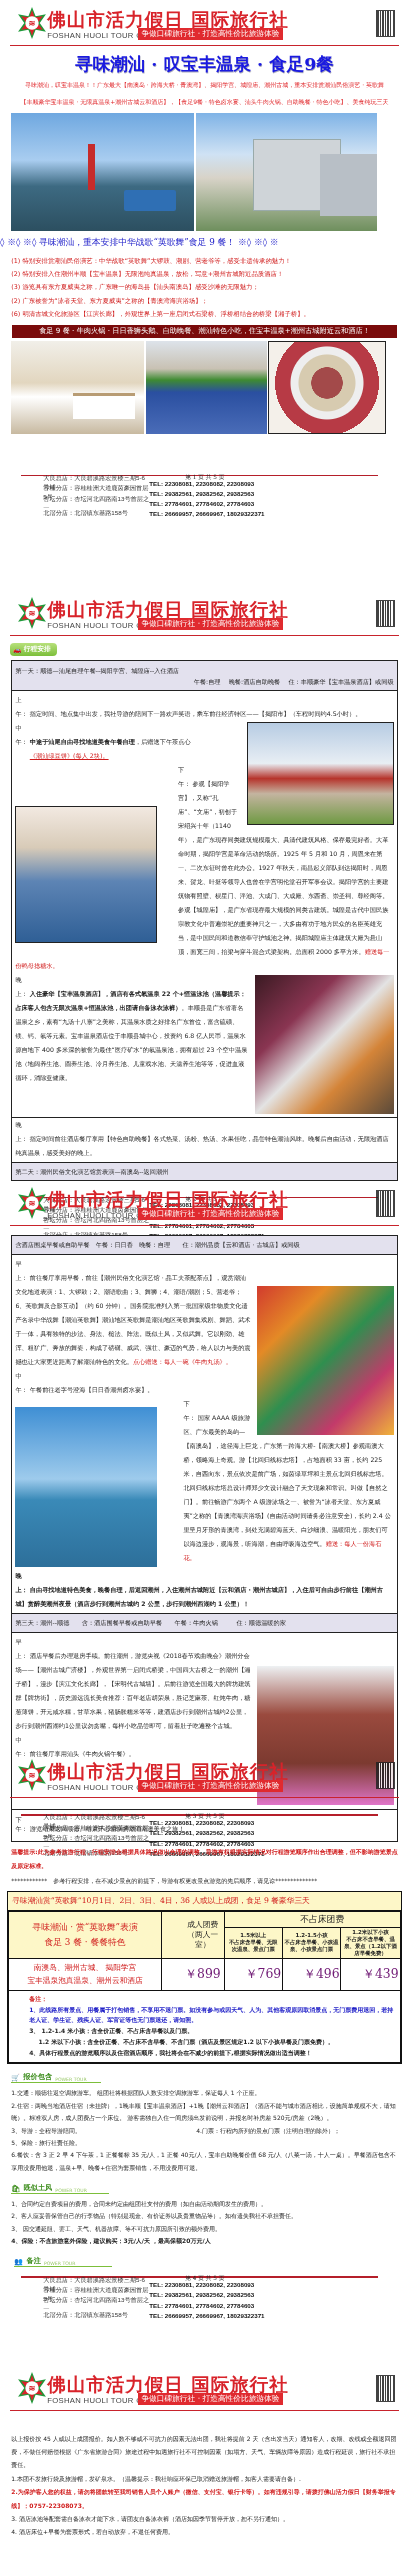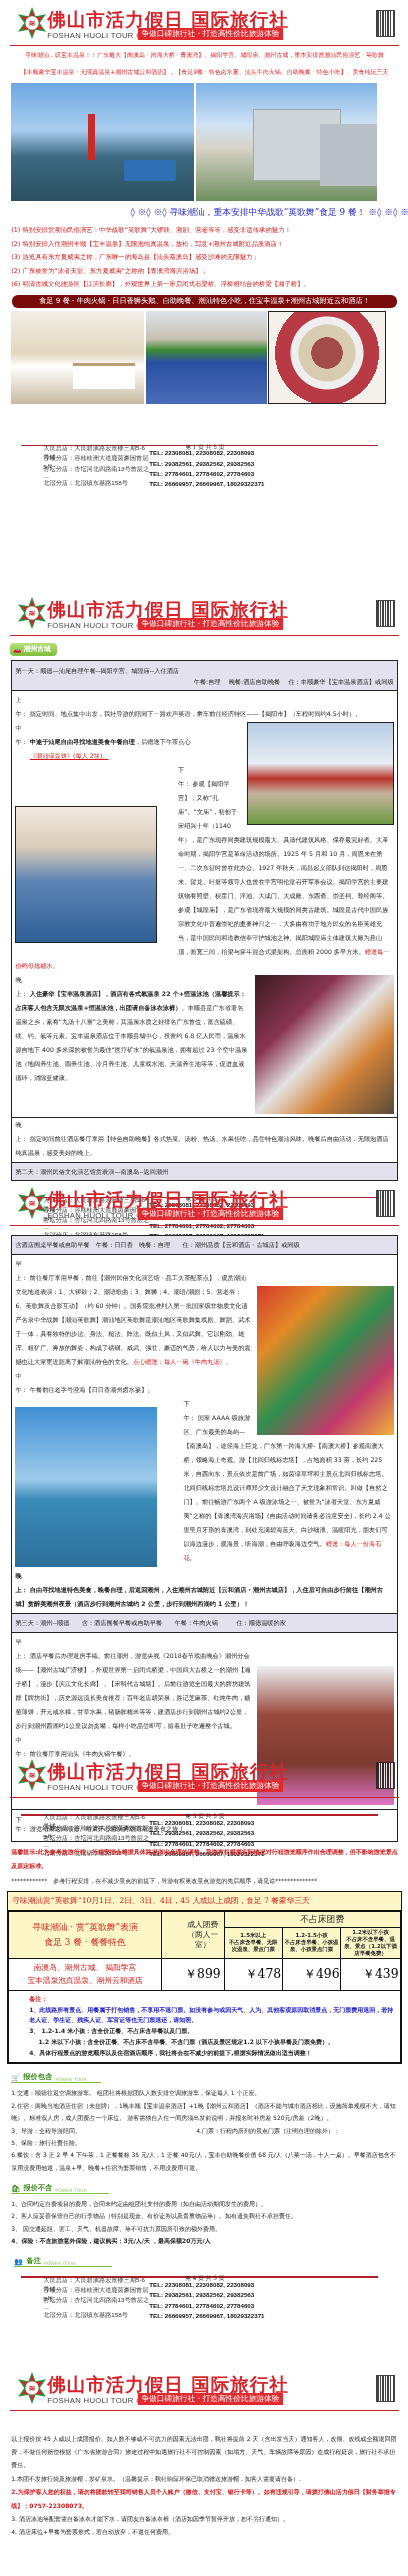--- a/index.html
+++ b/index.html
@@ -16,41 +16,41 @@
 .ftr .line{position:absolute;left:10.3px;right:20.6px;top:0;height:1.5px;background:#b51f2a;}
 .ftr .pg{position:absolute;left:175px;top:-1px;font-size:5.7px;color:#222;font-family:"DejaVu Serif",serif;}
 .ftr .rows{position:absolute;left:33px;top:3.1px;width:309px;}
 .ftr .row{display:flex;height:10.3px;align-items:center;font-size:6.2px;}
 .ftr .addr{width:106px;color:#333;font-family:"Liberation Sans",sans-serif;}
 .ftr .tel{font-weight:bold;font-family:"Liberation Sans",sans-serif;color:#111;}
 .title{text-align:center;color:#1a1ae0;font-family:"DejaVu Serif",serif;font-size:17.5px;font-weight:bold;margin-top:6.2px;text-shadow:0.5px 0.5px 0.5px #aab;}
 .sub{color:#e0262a;font-size:6px;text-align:center;margin-top:4.1px;line-height:10.3px;}
 .imgrow{display:flex;gap:1.5px;margin:0 11.3px;}
 .ph{position:relative;overflow:hidden;}
-.sec-t{color:#1818c8;font-family:"DejaVu Serif",serif;font-size:8.8px;text-align:right;margin:6.2px 0 5.2px;}
+.sec-t{color:#1818c8;font-family:"DejaVu Serif",serif;font-size:8.8px;text-align:left;margin:6.2px 0 5.2px;}
 .hl{color:#d01b1b;font-size:6.4px;line-height:13.4px;padding-left:11.3px;}
-.banner{margin:3.1px 12.4px 3.1px;background:#7a0b0b;color:#fff;font-size:7.2px;padding:1.5px 2.1px;text-align:center;white-space:nowrap;border-radius:6px;}
+.banner{margin:3.1px 12.4px 3.1px;background:#7a0b0b;color:#fff;font-size:7.2px;padding:1.5px 2.1px;text-align:center;white-space:nowrap;}
 .sechead{margin:7.2px 0 4.1px 10.3px;display:inline-flex;align-items:center;gap:2.1px;background:linear-gradient(#b7e07b,#7cbf3a);border-radius:4.1px;padding:2.1px 6.2px 2.1px 3.1px;color:#fff;font-weight:bold;font-size:6.7px;}
 .sechead2{margin:6.2px 0 4.1px 11.3px;display:flex;align-items:flex-end;gap:3.1px;height:13.4px;width:90px;border-bottom:1.5px solid #7cbf3a;color:#3e8e1e;font-weight:bold;font-size:7.2px;}
 .sechead2 small{color:#9ac86a;font-size:4.6px;font-weight:normal;}
 .day{margin:0 11.3px;border:0.5px solid #222;}
 .dayhd{background:#e3e1ee;border-bottom:0.5px solid #222;padding:3.1px 3.1px;font-size:6.2px;line-height:11.3px;}
 .dayhd .r{text-align:right;}
 .daybd{padding:2.1px 3.1px;font-size:6.2px;line-height:14px;}
 .lbl{display:inline-block;width:14.4px;}
 .ind{padding-left:14.4px;}
 b.u,span.u{text-decoration:underline;}
 .red{color:#d01b1b;}
 .note{margin:0 11.3px;font-size:6px;line-height:14.4px;}
 .price{margin:3.1px 7.2px;border:1px solid #111;background:#fff;}
 .price .top{background:#fdf7c8;color:#d01b1b;font-family:"DejaVu Serif",serif;font-size:7.7px;padding:4.1px;border-bottom:1px solid #111;white-space:nowrap;overflow:hidden;}
 .price table{width:100%;border-collapse:collapse;}
 .price td{border:0.5px solid #111;text-align:center;vertical-align:middle;padding-left:20px;}
 .y{background:#fdf7c8;}
-.pr{color:#000000;font-family:"DejaVu Serif",serif;font-size:12.4px;height:31px;}
+.pr{color:#701a75;font-family:"DejaVu Serif",serif;font-size:12.4px;height:31px;}
 .remark{padding:3.1px 2.1px;font-size:6px;line-height:10.8px;font-weight:bold;}
 .blue{color:#2222c8;}
 .list{margin:0 11.3px;font-size:6px;line-height:12.4px;}
 </style>
 </head>
 <body>
 
 <div class="page" style="height:590px">
 
   <div class="hdr">
@@ -59,20 +59,21 @@
       <polygon points="31,6 36,20 52,18 42,31 52,44 36,42 31,56 26,42 10,44 20,31 10,18 26,20" fill="#d8232a"></polygon>
       <circle cx="31" cy="31" r="13" fill="#fff"></circle>
       <text x="31" y="37" font-size="16" text-anchor="middle" fill="#d8232a" font-family="DejaVu Serif, serif" font-weight="bold">≋</text>
     </svg>
     <div class="cn">佛山市活力假日 国际旅行社</div>
     <div class="en">FOSHAN HUOLI TOUR CO.,LTD</div>
     <div class="slogan">争做口碑旅行社 · 打造高性价比旅游体验</div>
     <div class="qr"></div>
   </div>
 
+  <div class="title">寻味潮汕 · 叹宝丰温泉 · 食足9餐</div>
   <div class="sub">寻味潮汕，叹宝丰温泉！！广东最大【南澳岛 · 跨海大桥 · 青澳湾】、揭阳学宫、城隍庙、潮州古城，重本安排赏潮汕民俗演艺 · 英歌舞</div>
   <div class="sub" style="margin-top:6.2px">【丰顺豪华宝丰温泉 · 无限真温泉+潮州古城云和酒店】，【食足9餐 · 特色卤水宴、汕头牛肉火锅、自助晚餐 · 特色小吃】、美食纯玩三天</div>
   <div class="imgrow" style="margin-top:6.2px">
     <div class="ph" style="width:183px;height:118px;background:linear-gradient(#6fa8e0 0%,#a9cdf0 40%,#3d6a82 62%,#2c4f60 100%);">
       <div style="position:absolute;left:77px;top:31px;width:7.2px;height:46px;background:#c62b2b"></div>
       <div style="position:absolute;left:113px;top:77px;width:52px;height:20.6px;background:#2f6fb4;border-radius:2.1px"></div>
     </div>
     <div class="ph" style="width:181px;height:118px;background:linear-gradient(#7fb3e6 0%,#cfe2f4 35%,#d8d3c8 55%,#6e8f5d 100%);">
       <div style="position:absolute;left:57px;top:26px;width:88px;height:72px;background:#cfd4d8;border:1px solid #9aa"></div>
       <div style="position:absolute;left:124px;top:41px;width:57px;height:62px;background:#b8bfc6"></div>
@@ -131,21 +132,21 @@
       <text x="31" y="37" font-size="16" text-anchor="middle" fill="#d8232a" font-family="DejaVu Serif, serif" font-weight="bold">≋</text>
     </svg>
     <div class="cn">佛山市活力假日 国际旅行社</div>
     <div class="en">FOSHAN HUOLI TOUR CO.,LTD</div>
     <div class="slogan">争做口碑旅行社 · 打造高性价比旅游体验</div>
     <div class="qr"></div>
   </div>
 
   <div class="sechead">
     <span>🚗</span>
-    <span>潮州古城</span>
+    <span>行程安排</span>
   </div>
   <div class="day">
     <div class="dayhd">
       <div>第一天：顺德—汕尾自理午餐--揭阳学宫、城隍庙--入住酒店</div>
       <div class="r">午餐:自理　 晚餐:酒店自助晚餐　 住：丰顺豪华【宝丰温泉酒店】或同级</div>
     </div>
     <div class="daybd">
       <p><span class="lbl">上午：</span><span>指定时间、地点集中出发，我社导游的陪同下一路欢声笑语，乘车前往经济特区——【揭阳市】（车程时间约4.5小时）。</span></p>
       <div class="ph" style="float:right;width:147px;height:103px;margin:1px 0 2.1px 5.2px;border:0.5px solid #222;background:linear-gradient(#b7cce3 0%,#e8eef4 40%,#b6342c 55%,#c4b4a0 70%,#6f9a43 100%)"></div>
       <p><span class="lbl">中午：</span><b>中途于汕尾自由寻找地道美食午餐自理</b><span>，后赠送下午茶点心</span><br><span class="ind red u">《潮汕绿豆饼》(每人 2块)。</span></p>
@@ -264,21 +265,21 @@
   </div>
 
   <div style="height:11.3px"></div>
   <div class="day" style="padding:6.2px 3.1px">
     <span class="lbl">下午：</span><span>游览结束返回顺德。结束开心愉快的潮汕南澳美食之旅！</span>
   </div>
   <div class="note red" style="font-weight:bold;margin-top:3.1px">温馨提示:此为参考旅游行程，行程安排会根据具体路况做出合理的调整，导游有权根据实际情况对行程游览顺序作出合理调整，但不影响游览景点及原定标准。</div>
   <div class="note" style="white-space:nowrap;overflow:hidden">************　参考行程安排，在不减少景点的前提下，导游有权更改景点游览的先后顺序，请见谅**************</div>
 
   <div class="price">
-    <div class="top">寻味潮汕赏“英歌舞”10月1日、2日、3日、4日，45 人或以上成团，食足 7 餐豪华三天</div>
+    <div class="top">寻味潮汕赏“英歌舞”10月1日、2日、3日、4日，36 人或以上成团，食足 9 餐豪华三天</div>
     <table>
       <tbody>
           <tr>
         <td class="y" rowspan="2" style="width:39%;color:#d01b1b;font-family:'DejaVu Serif',serif;font-size:8.8px;line-height:15.5px;padding:5.2px">
           <div>寻味潮汕 · 赏“英歌舞”表演</div>
               <div>食足 3 餐 · 餐餐特色</div>
         </td>
         <td class="y" rowspan="2" style="width:16%;font-family:'DejaVu Serif',serif;font-size:7.7px;white-space:pre-line">成人团费
 （两人一室）</td>
         <td class="y" colspan="3" style="font-family:'DejaVu Serif',serif;font-size:8.8px;height:15.5px">不占床团费</td>
@@ -288,21 +289,21 @@
 不占床含早餐、无限 次温泉、景点门票</td>
         <td class="y" style="font-size:5.4px;white-space:pre-line;padding:1px;font-weight:bold">1.2-1.5小孩
 不占床含早餐、小孩温泉、小孩景点门票</td>
         <td class="y" style="font-size:5.4px;white-space:pre-line;padding:1px;font-weight:bold">1.2米以下小孩
 不占床不含早餐、温泉、景点（1.2以下酒店早餐免费）</td>
       </tr>
       <tr>
         <td style="color:#d01b1b;font-family:'DejaVu Serif',serif;font-size:7.7px;white-space:pre-line;line-height:13.4px;padding:2.1px">南澳岛、潮州古城、 揭阳学宫
 宝丰温泉泡真温泉、潮州云和酒店</td>
         <td class="pr">￥899</td>
-        <td class="pr">￥478</td>
+        <td class="pr">￥769</td>
         <td class="pr">￥496</td>
         <td class="pr">￥439</td>
       </tr>
       <tr>
         <td colspan="5" style="text-align:left" class="remark">
           <div class="red">备注：</div>
           <div class="blue">1、此线路所有景点、用餐属于打包销售，不享用不退门票。如没有参与或因天气、人为、其他客观原因取消景点，无门票费用退回，若持老人证、学生证、残疾人证、军官证等也无门票退还，请知照。</div>
           <div>3、 1.2-1.4 米小孩：含全价正餐、不占床含早餐以及门票。</div>
           <div style="padding-left:9.3px">1.2 米以下小孩：含全价正餐、不占床不含早餐、不含门票（酒店及景区规定1.2 以下小孩早餐及门票免费）。</div>
           <div>4、具体行程景点的游览顺序以及住宿酒店顺序，我社将会在不减少的前提下,根据实际情况做出适当调整！</div>
@@ -322,21 +323,21 @@
     <div>2.住宿：两晚当地酒店住宿（未挂牌），1晚丰顺【宝丰温泉酒店】+1晚【潮州云和酒店】（酒店不能与城市酒店相比，设施简单规模不大，请知晓）。标准双人房，成人团费占一个床位。 游客需独自入住一间房须出发前说明，并报名时补房差 520元/房差（2晚）。</div>
     <div style="display:flex">
         <div style="width:185px">3、导游：全程导游陪同。</div>
         <div>4.门票：行程内所列的景点门票（注明自理的除外）；</div>
       </div>
     <div>5、保险：旅行社责任险。</div>
     <div>6.餐饮：含 3 正 2 早 4 下午茶，1 正餐餐标 35 元/人，1 正餐 40元/人，宝丰自助晚餐价值 68 元/人（八菜一汤，十人一桌）。早餐酒店包含不享用没费用他退，温泉+早、晚餐+住宿为套票销售，不用没费用可退。</div>
   </div>
   <div class="sechead2" style="width:98px">
       <span>🛍</span>
-      <span>报价不含</span>
+      <span>既似土风</span>
       <small>POWER TOUR</small>
     </div>
   <div class="list">
     <div>1、合同约定自费项目的费用，合同未约定由组团社支付的费用（如自由活动期间发生的费用）。</div>
     <div>2、客人应妥善保管自己的行李物品（特别是现金、有价证券以及贵重物品等）。如有遗失我社不承担责任。</div>
     <div>3、 因交通延阻、罢工、天气、机器故障、等不可抗力原因所引致的额外费用。</div>
     <div style="font-weight:bold">4、保险：不含旅游意外保险，建议购买：3元/人/天 ，最高保额20万元/人</div>
   </div>
   <div class="sechead2" style="width:98px;margin-left:14.4px">
       <span>👥</span>

